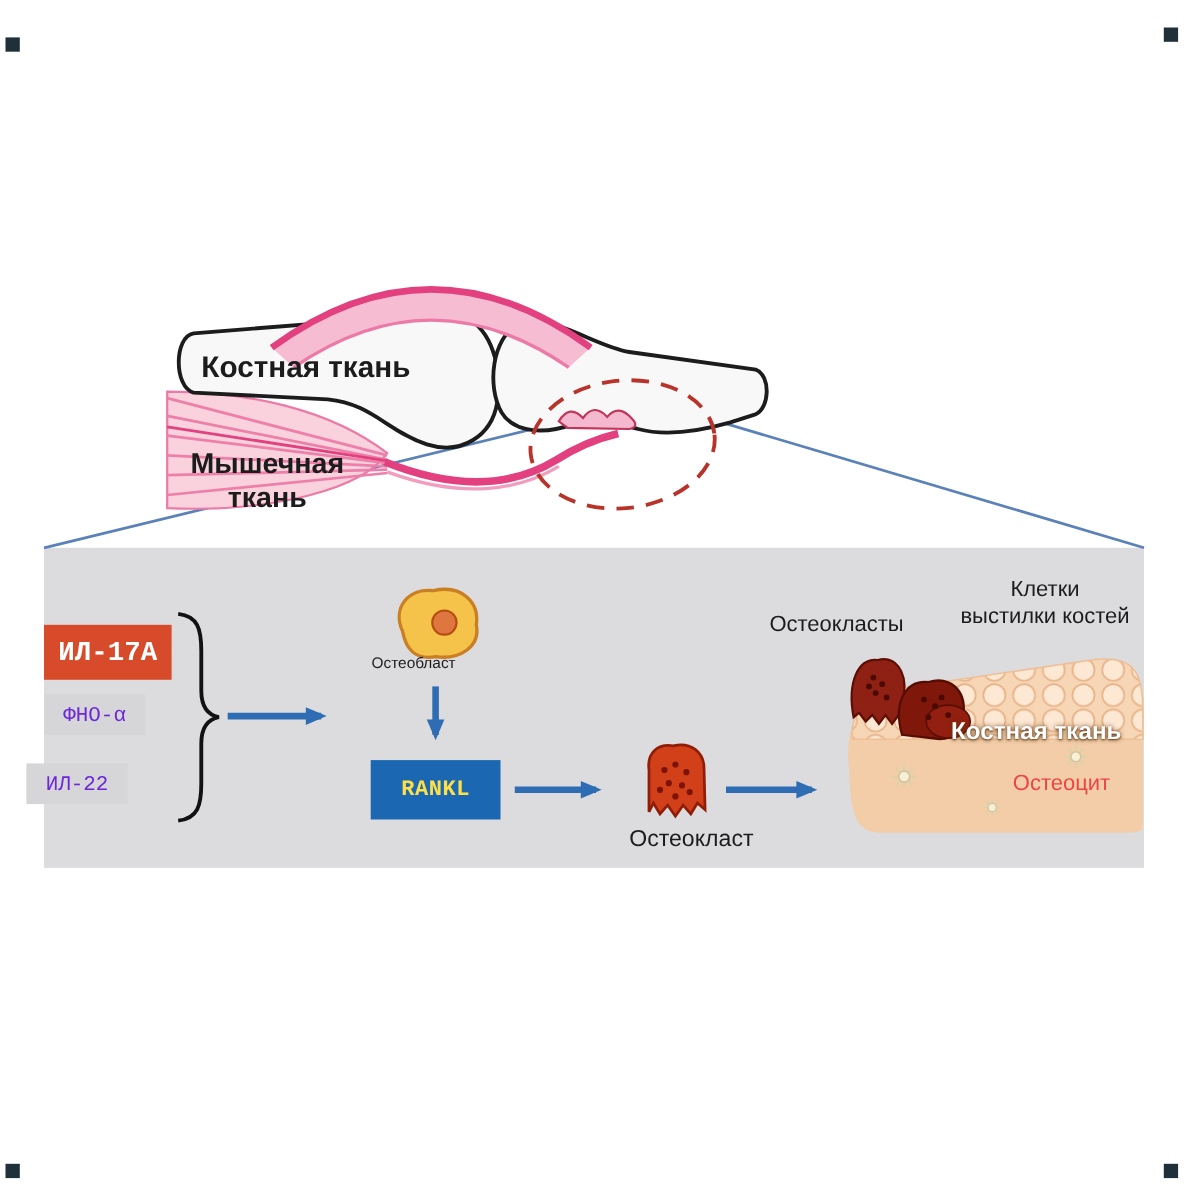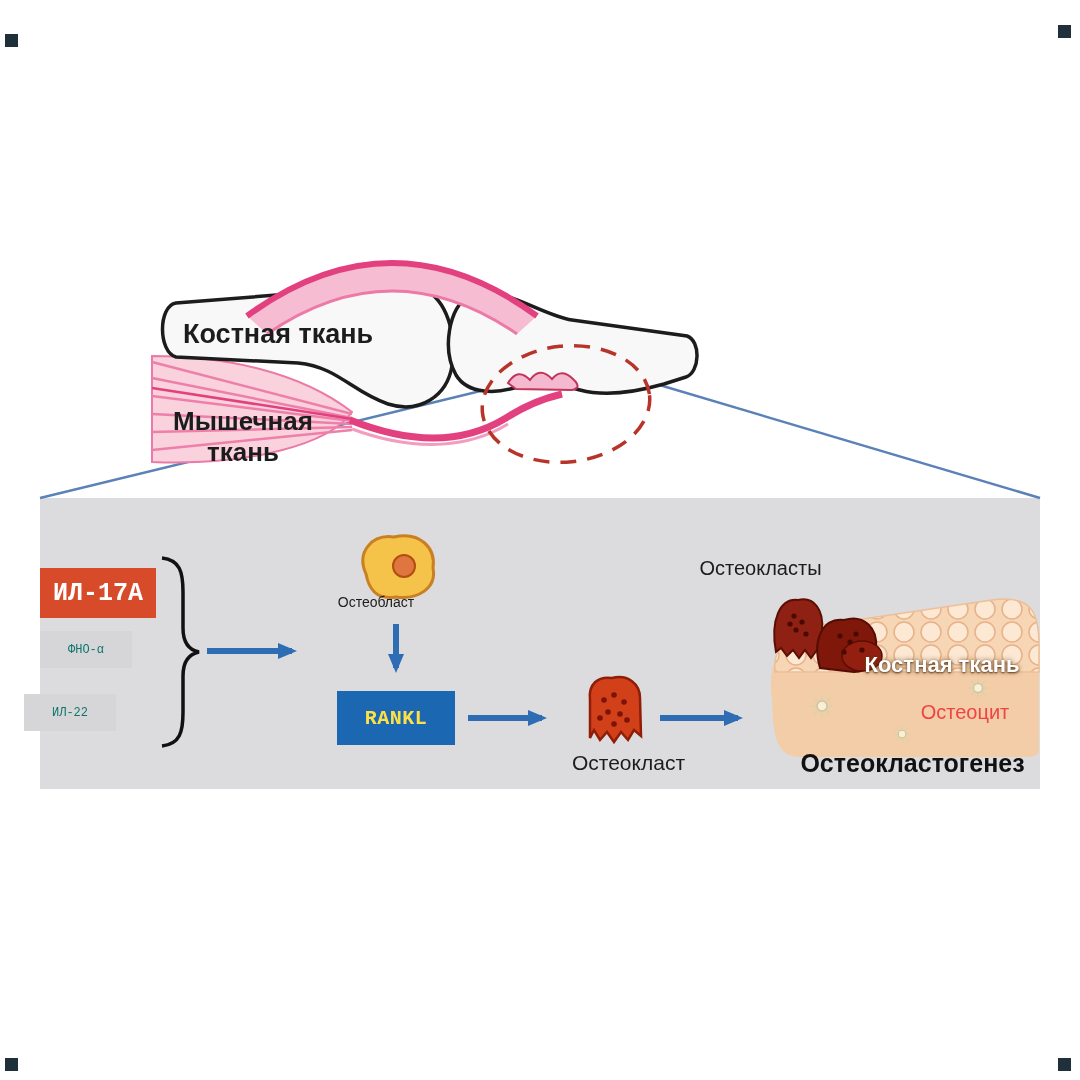--- a/index.html
+++ b/index.html
@@ -8,21 +8,21 @@
     font-family:"Liberation Sans","DejaVu Sans",sans-serif;
     padding-left:24px;
   }
   svg.art{position:absolute;left:0;top:0;width:1080px;height:1080px;}
   .lbl{position:absolute;color:var(--ink,#1c1c1c);line-height:1.2;}
   .bold{font-weight:700;}
   .center{text-align:center;}
   .multiline{white-space:pre-line;}
   .chipbox{position:absolute;display:flex;align-items:center;justify-content:center;box-sizing:border-box;font-family:Liberation Mono, monospace;}
   .il17a{background:var(--il17a-red,#d84b2a);color:#fff;font-weight:700;font-size:25px;}
-  .chip{background:var(--chip-gray,#d6d6d8);color:#0f766e;font-size:12px;}
+  .chip{background:var(--chip-gray,#d6d6d8);color:#6d28d9;font-size:19px;}
   .rankl{background:var(--rankl-blue,#1b67b2);color:#fde047;font-weight:700;font-size:20px;letter-spacing:.5px;}
   .bone-white-lbl{color:#fff;font-weight:700;text-shadow:0 1px 2px rgba(95,55,18,.95),0 0 5px rgba(95,55,18,.85);}
   
   .arrow{stroke:var(--arrow-blue,#2e6cb4);stroke-width:6;fill:none;}
   .arrowhead{fill:var(--arrow-blue,#2e6cb4);}
   .panel-rect{fill:var(--panel-gray,#dcdcdf);}
   .callout-line{stroke:var(--panel-edge-blue,#4a7ab8);stroke-width:2.5;}
   .dashed-circle{stroke:var(--dashed-red,#b8342a);stroke-width:3.5;fill:none;stroke-dasharray:16 11;}
   .corner{fill:#20303a;}
 </style>
@@ -169,20 +169,21 @@
   <div class="chipbox chip" style="left:24px;top:694px;width:92px;height:37px;text-align:center;">ИЛ-22</div>
 
   <div class="lbl center" style="left:306px;top:594px;width:140px;font-size:14px;">Остеобласт</div>
 
   <div class="chipbox rankl" style="left:337px;top:691px;width:118px;height:54px;">RANKL</div>
 
   <div class="lbl center" style="left:561px;top:750px;width:135px;font-size:21px;">Остеокласт</div>
 
   <div class="lbl center" style="left:688px;top:556px;width:145px;font-size:20px;">Остеокласты</div>
 
+  <div class="lbl center multiline" style="left:855px;top:524px;width:190px;font-size:20px;">Клетки
+выстилки костей</div>
 
   <div class="lbl center bone-white-lbl" style="left:862px;top:652px;width:160px;font-size:22px;">Костная ткань</div>
 
   <div class="lbl center" style="left:905px;top:700px;width:120px;font-size:20px;color:#ef4444;">Остеоцит</div>
 
-  <div class="lbl bold center" style="left:780px;top:748px;width:265px;font-size:25px;color:#111;">Остеокластогенез</div>
 
 </div>
 
 </body></html>

